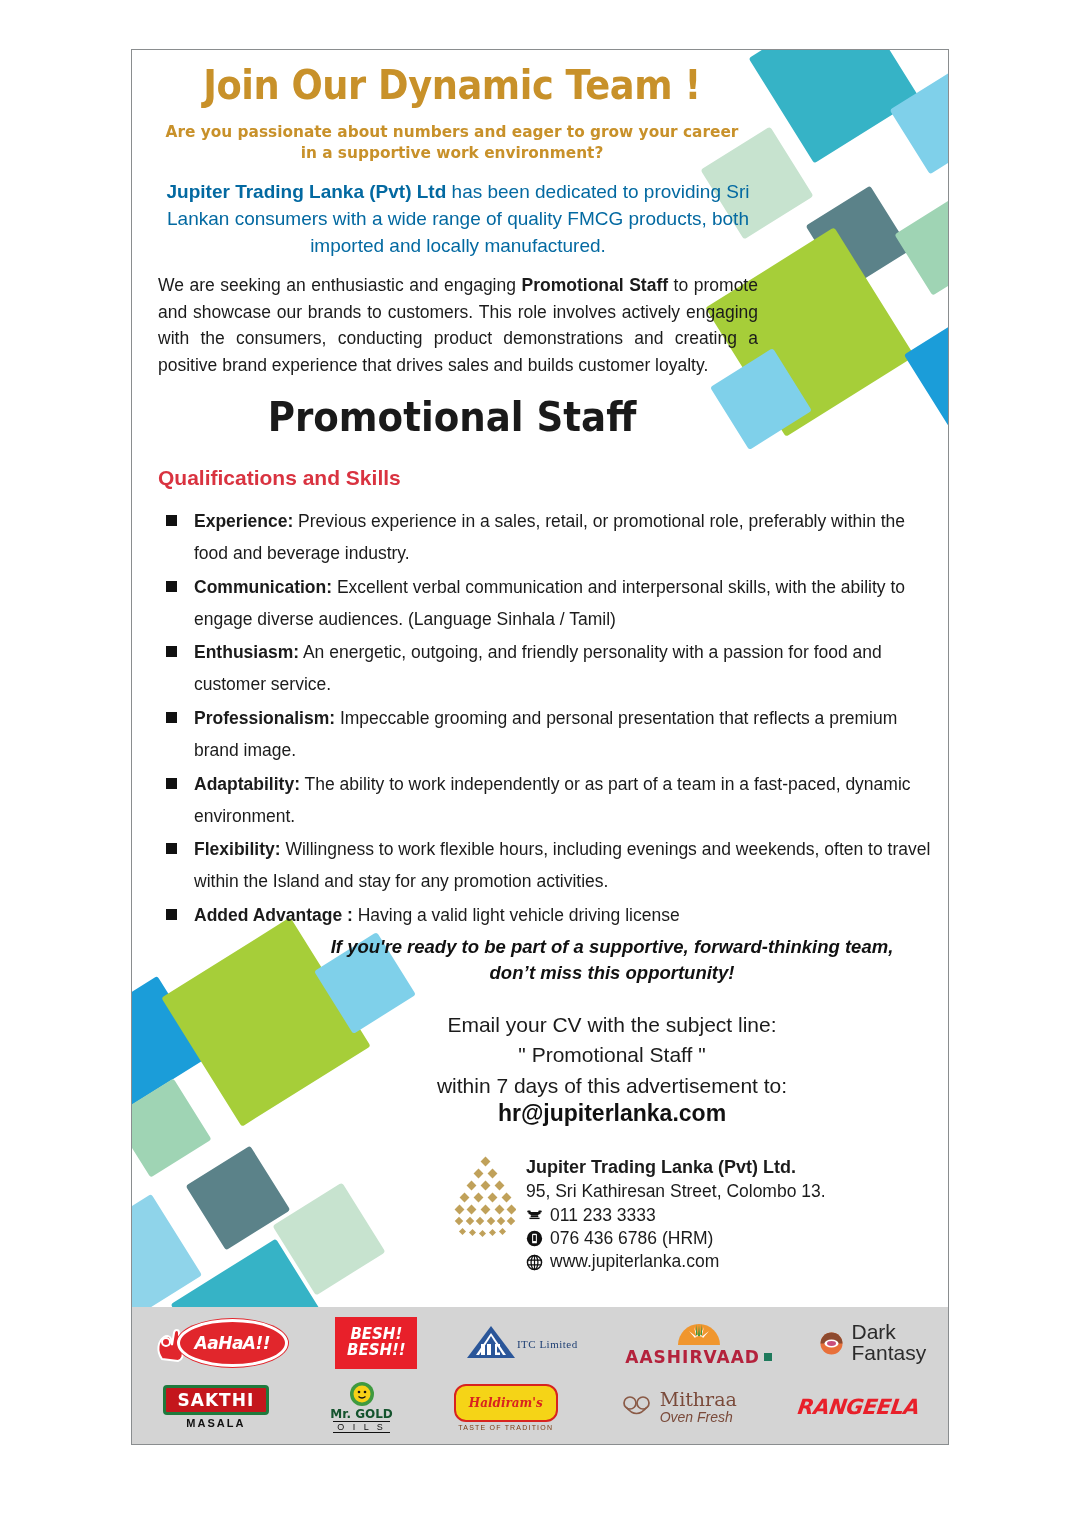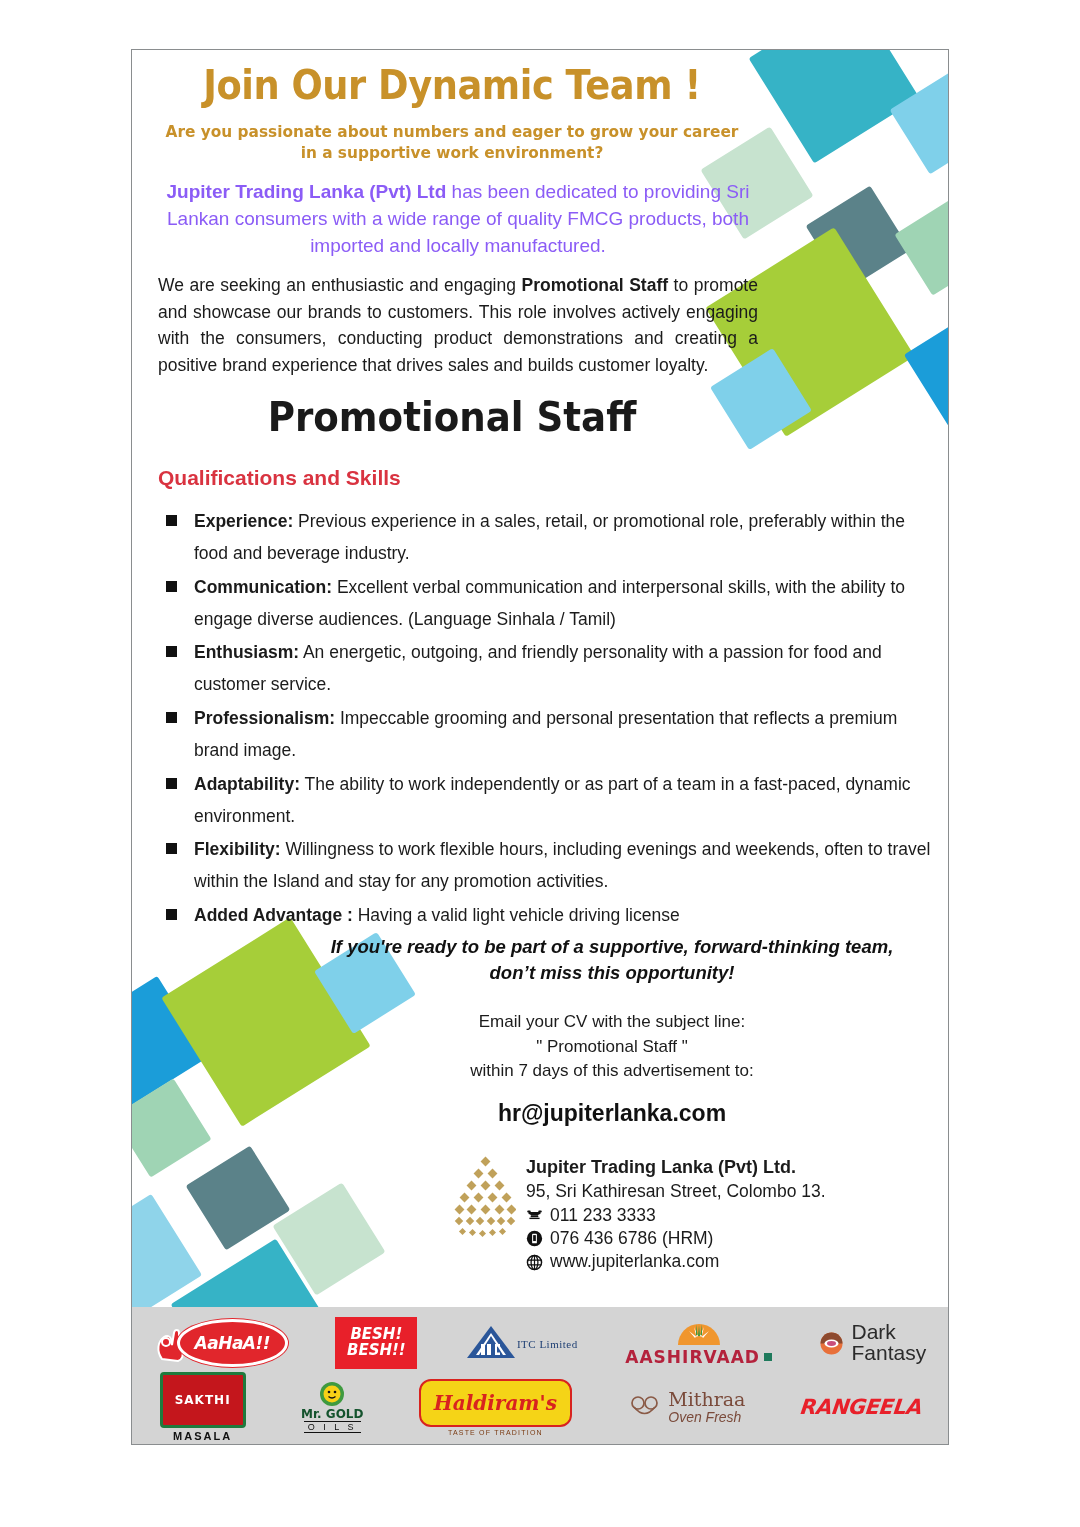--- a/index.html
+++ b/index.html
@@ -46,21 +46,21 @@
     font-weight:bold;
     font-size:16.5px;
     line-height:1.28;
     color:#c8912a;
     transform:scaleX(0.93);
   }
 
   
   .intro{
     position:absolute;left:28px;top:128px;width:596px;
-    font-size:19px;line-height:1.43;color:#8b5cf6;
+    font-size:19px;line-height:1.43;color:#0369a1;
     text-align:center;z-index:3;
   }
   .intro b{font-weight:bold;}
   .para2{
     position:absolute;left:26px;top:222px;width:600px;
     font-size:17.5px;line-height:1.52;color:#1b1b1b;
     text-align:justify;z-index:3;
   }
   .para2 b{font-weight:bold;}
 
@@ -97,21 +97,21 @@
   .btxt b{font-weight:bold;}
 
   
   .closing{
     position:absolute;left:180px;top:884px;width:600px;text-align:center;
     font-size:18.5px;font-weight:bold;font-style:italic;line-height:1.38;
     color:#111;z-index:3;
   }
   .emailblk{
     position:absolute;left:180px;top:960px;width:600px;text-align:center;
-    font-size:17px;line-height:1.45;color:#1b1b1b;z-index:3;
+    font-size:21px;line-height:1.45;color:#1b1b1b;z-index:3;
   }
   .emailaddr{
     position:absolute;left:180px;top:1050px;width:600px;text-align:center;
     font-size:23px;font-weight:bold;color:#111;z-index:3;
   }
 
   
   .contact{
     position:absolute;left:322px;top:1105px;display:flex;
     align-items:flex-start;z-index:3;
@@ -163,32 +163,32 @@
     color:#b4223c;font-family:"DejaVu Sans",sans-serif;font-weight:bold;
     font-size:17px;letter-spacing:1px;margin-top:1px;text-align:center;
   }
   .l-dark{
     display:flex;align-items:center;gap:7px;
     color:#2b2b2b;font-size:21px;line-height:0.98;
   }
   .l-sakthi{display:flex;flex-direction:column;align-items:center;}
   .l-sakthi .sk{
     background:#c4161c;border:3px solid #1f7a3d;color:#fff;
-    font-family:"DejaVu Sans",sans-serif;font-weight:bold;font-size:12px;
-    padding:18px 12px;letter-spacing:1px;border-radius:4px;
+    font-family:"DejaVu Sans",sans-serif;font-weight:bold;font-size:17px;
+    padding:2px 12px;letter-spacing:1px;border-radius:4px;
   }
   .l-sakthi .msl{font-size:11px;font-weight:bold;color:#111;letter-spacing:2px;margin-top:2px;}
   .l-gold{display:flex;flex-direction:column;align-items:center;}
   .l-gold .gt{font-family:"DejaVu Sans",sans-serif;font-weight:bold;font-size:12px;color:#14532d;}
   .l-gold .go{font-size:9px;letter-spacing:3px;color:#111;border-top:1.5px solid #111;border-bottom:1.5px solid #111;padding:0 4px;}
   .l-hald{display:flex;flex-direction:column;align-items:center;}
   .l-hald .hb{
     background:#f5d417;border:2px solid #d8231f;border-radius:12px;
     padding:10px 13px;color:#d8231f;font-family:"DejaVu Serif",serif;
-    font-weight:bold;font-style:italic;font-size:20px;
+    font-weight:bold;font-style:italic;font-size:12px;
   }
   .l-hald .ht{font-size:7px;letter-spacing:1.2px;color:#7a3b12;margin-top:2px;}
   .l-mith{display:flex;align-items:center;gap:5px;}
   .l-mith .mt{
     color:#7a4a3a;font-family:"DejaVu Serif",serif;
     font-size:19px;line-height:1;
   }
   .l-mith .ms{font-size:14px;color:#7a4a3a;font-style:italic;}
   .l-rang{
     color:#e8202a;font-family:"DejaVu Sans",sans-serif;font-weight:bold;

